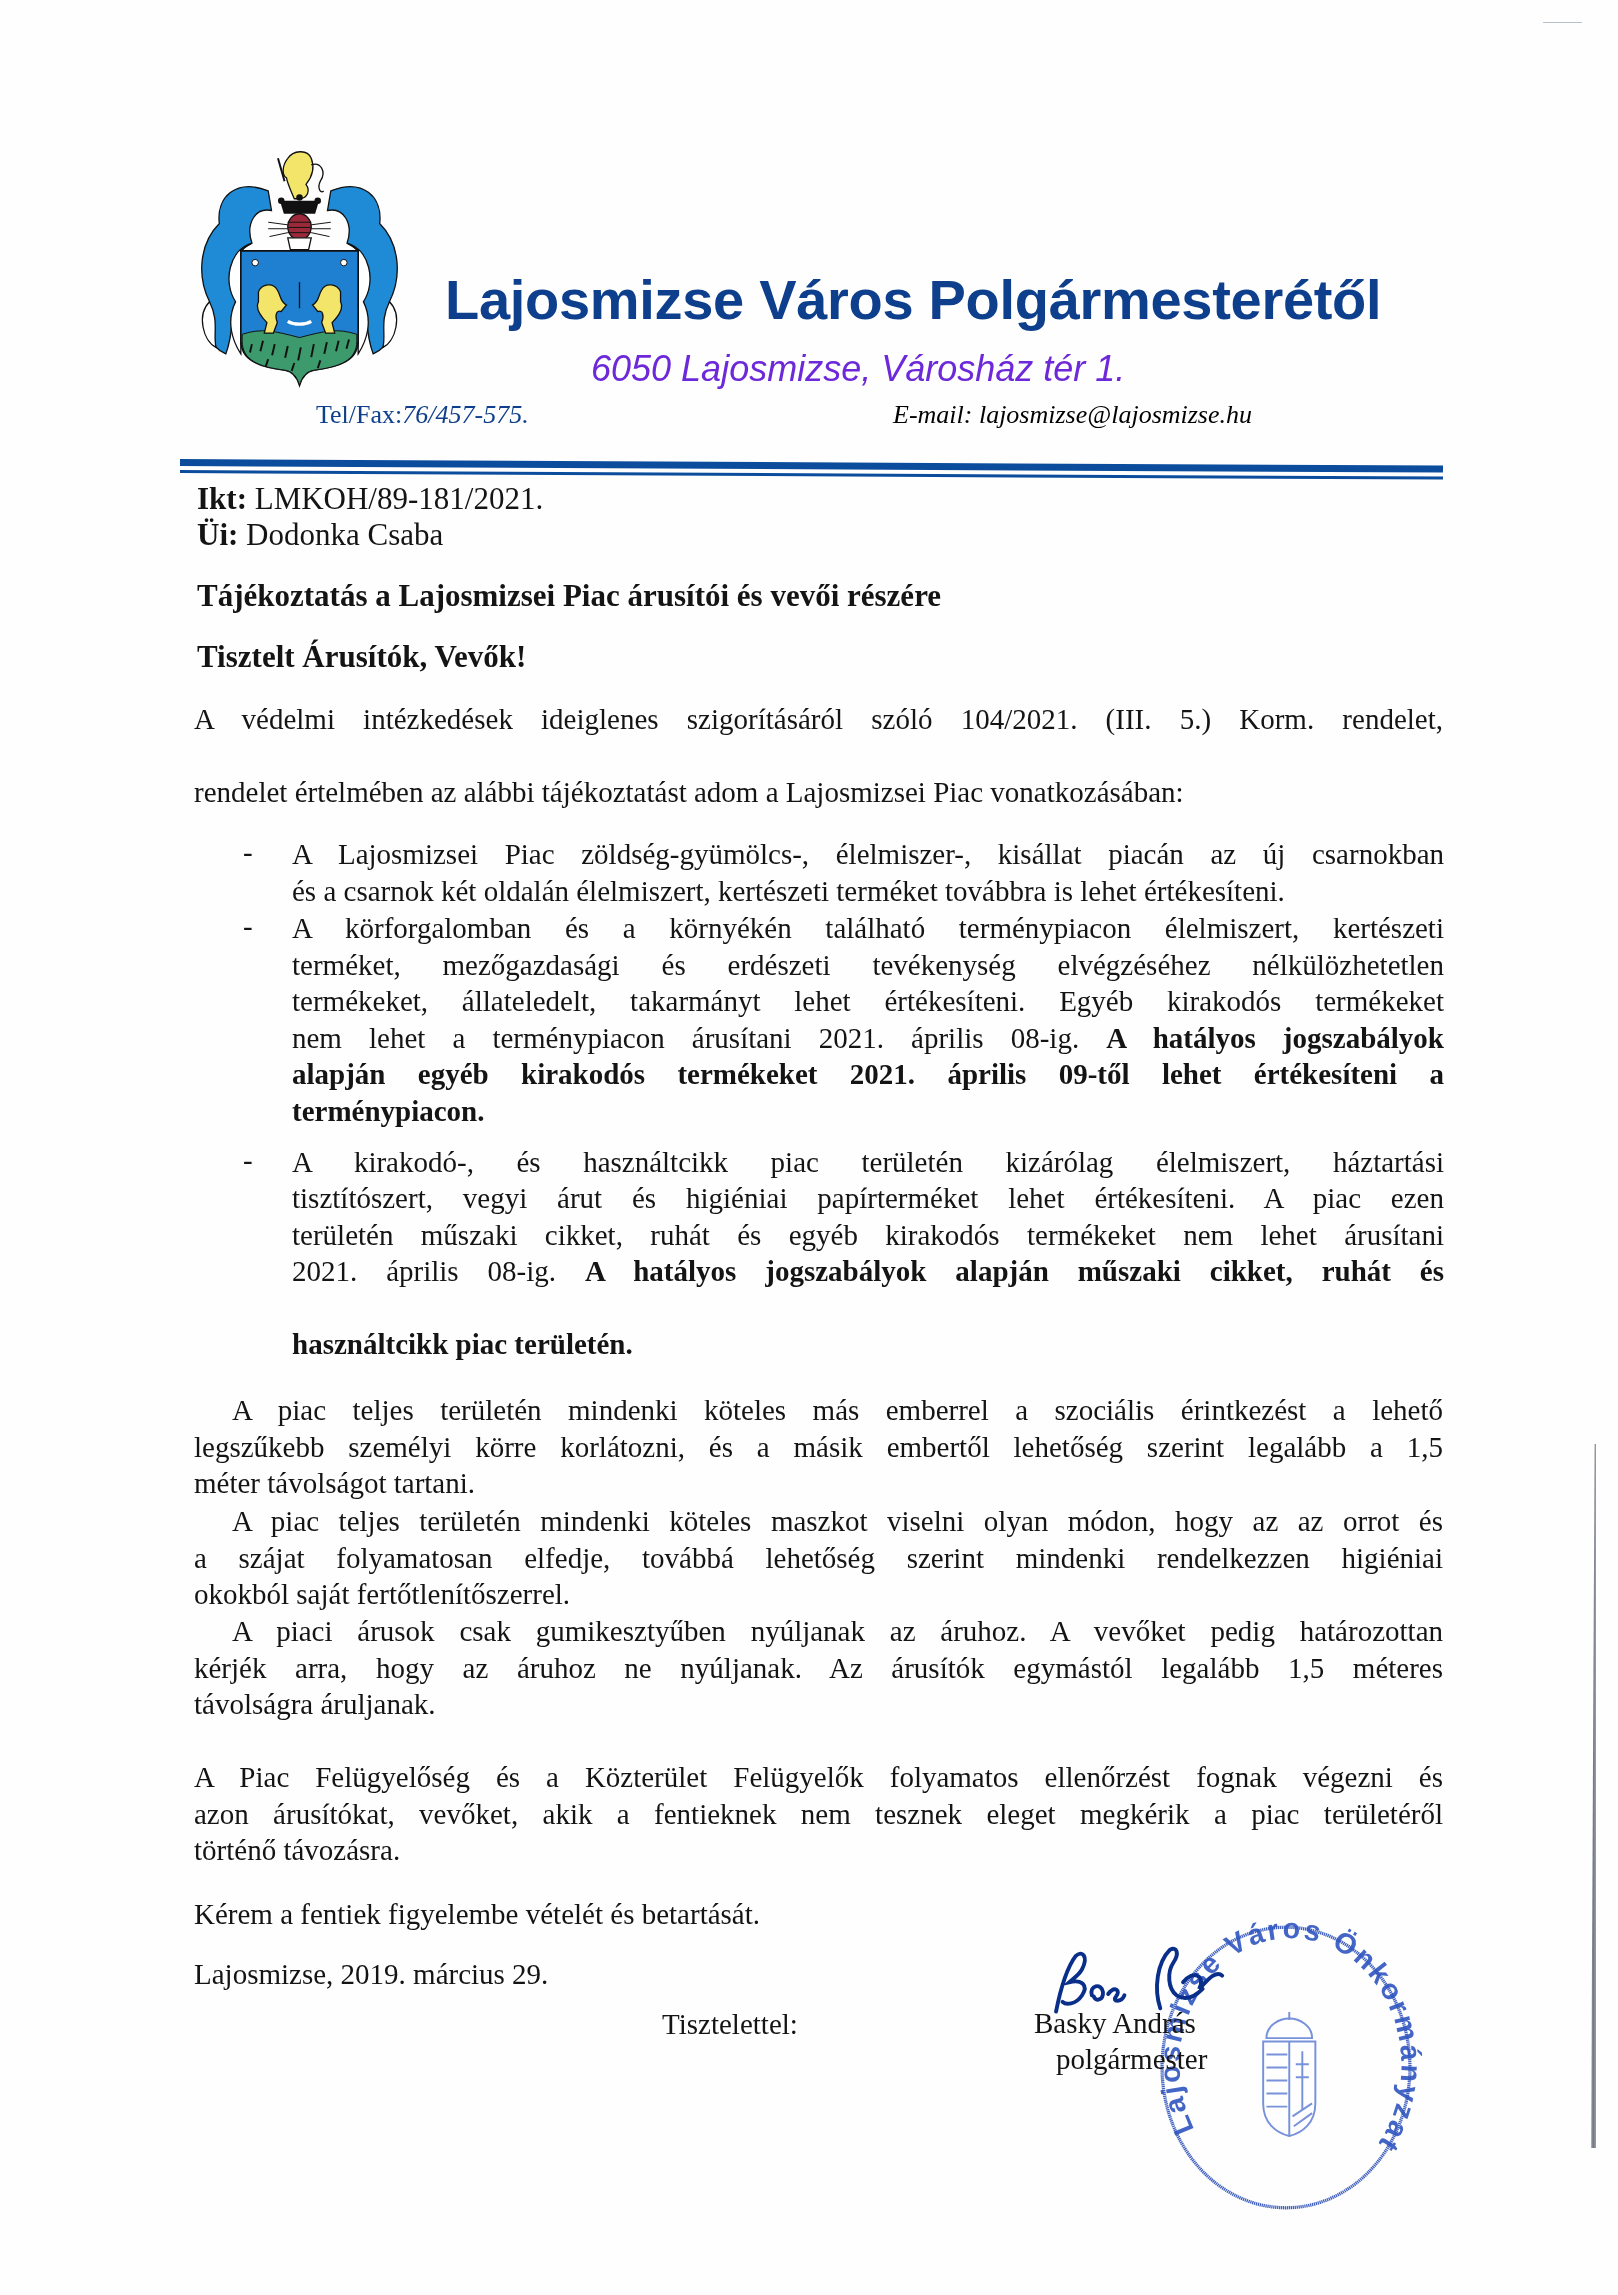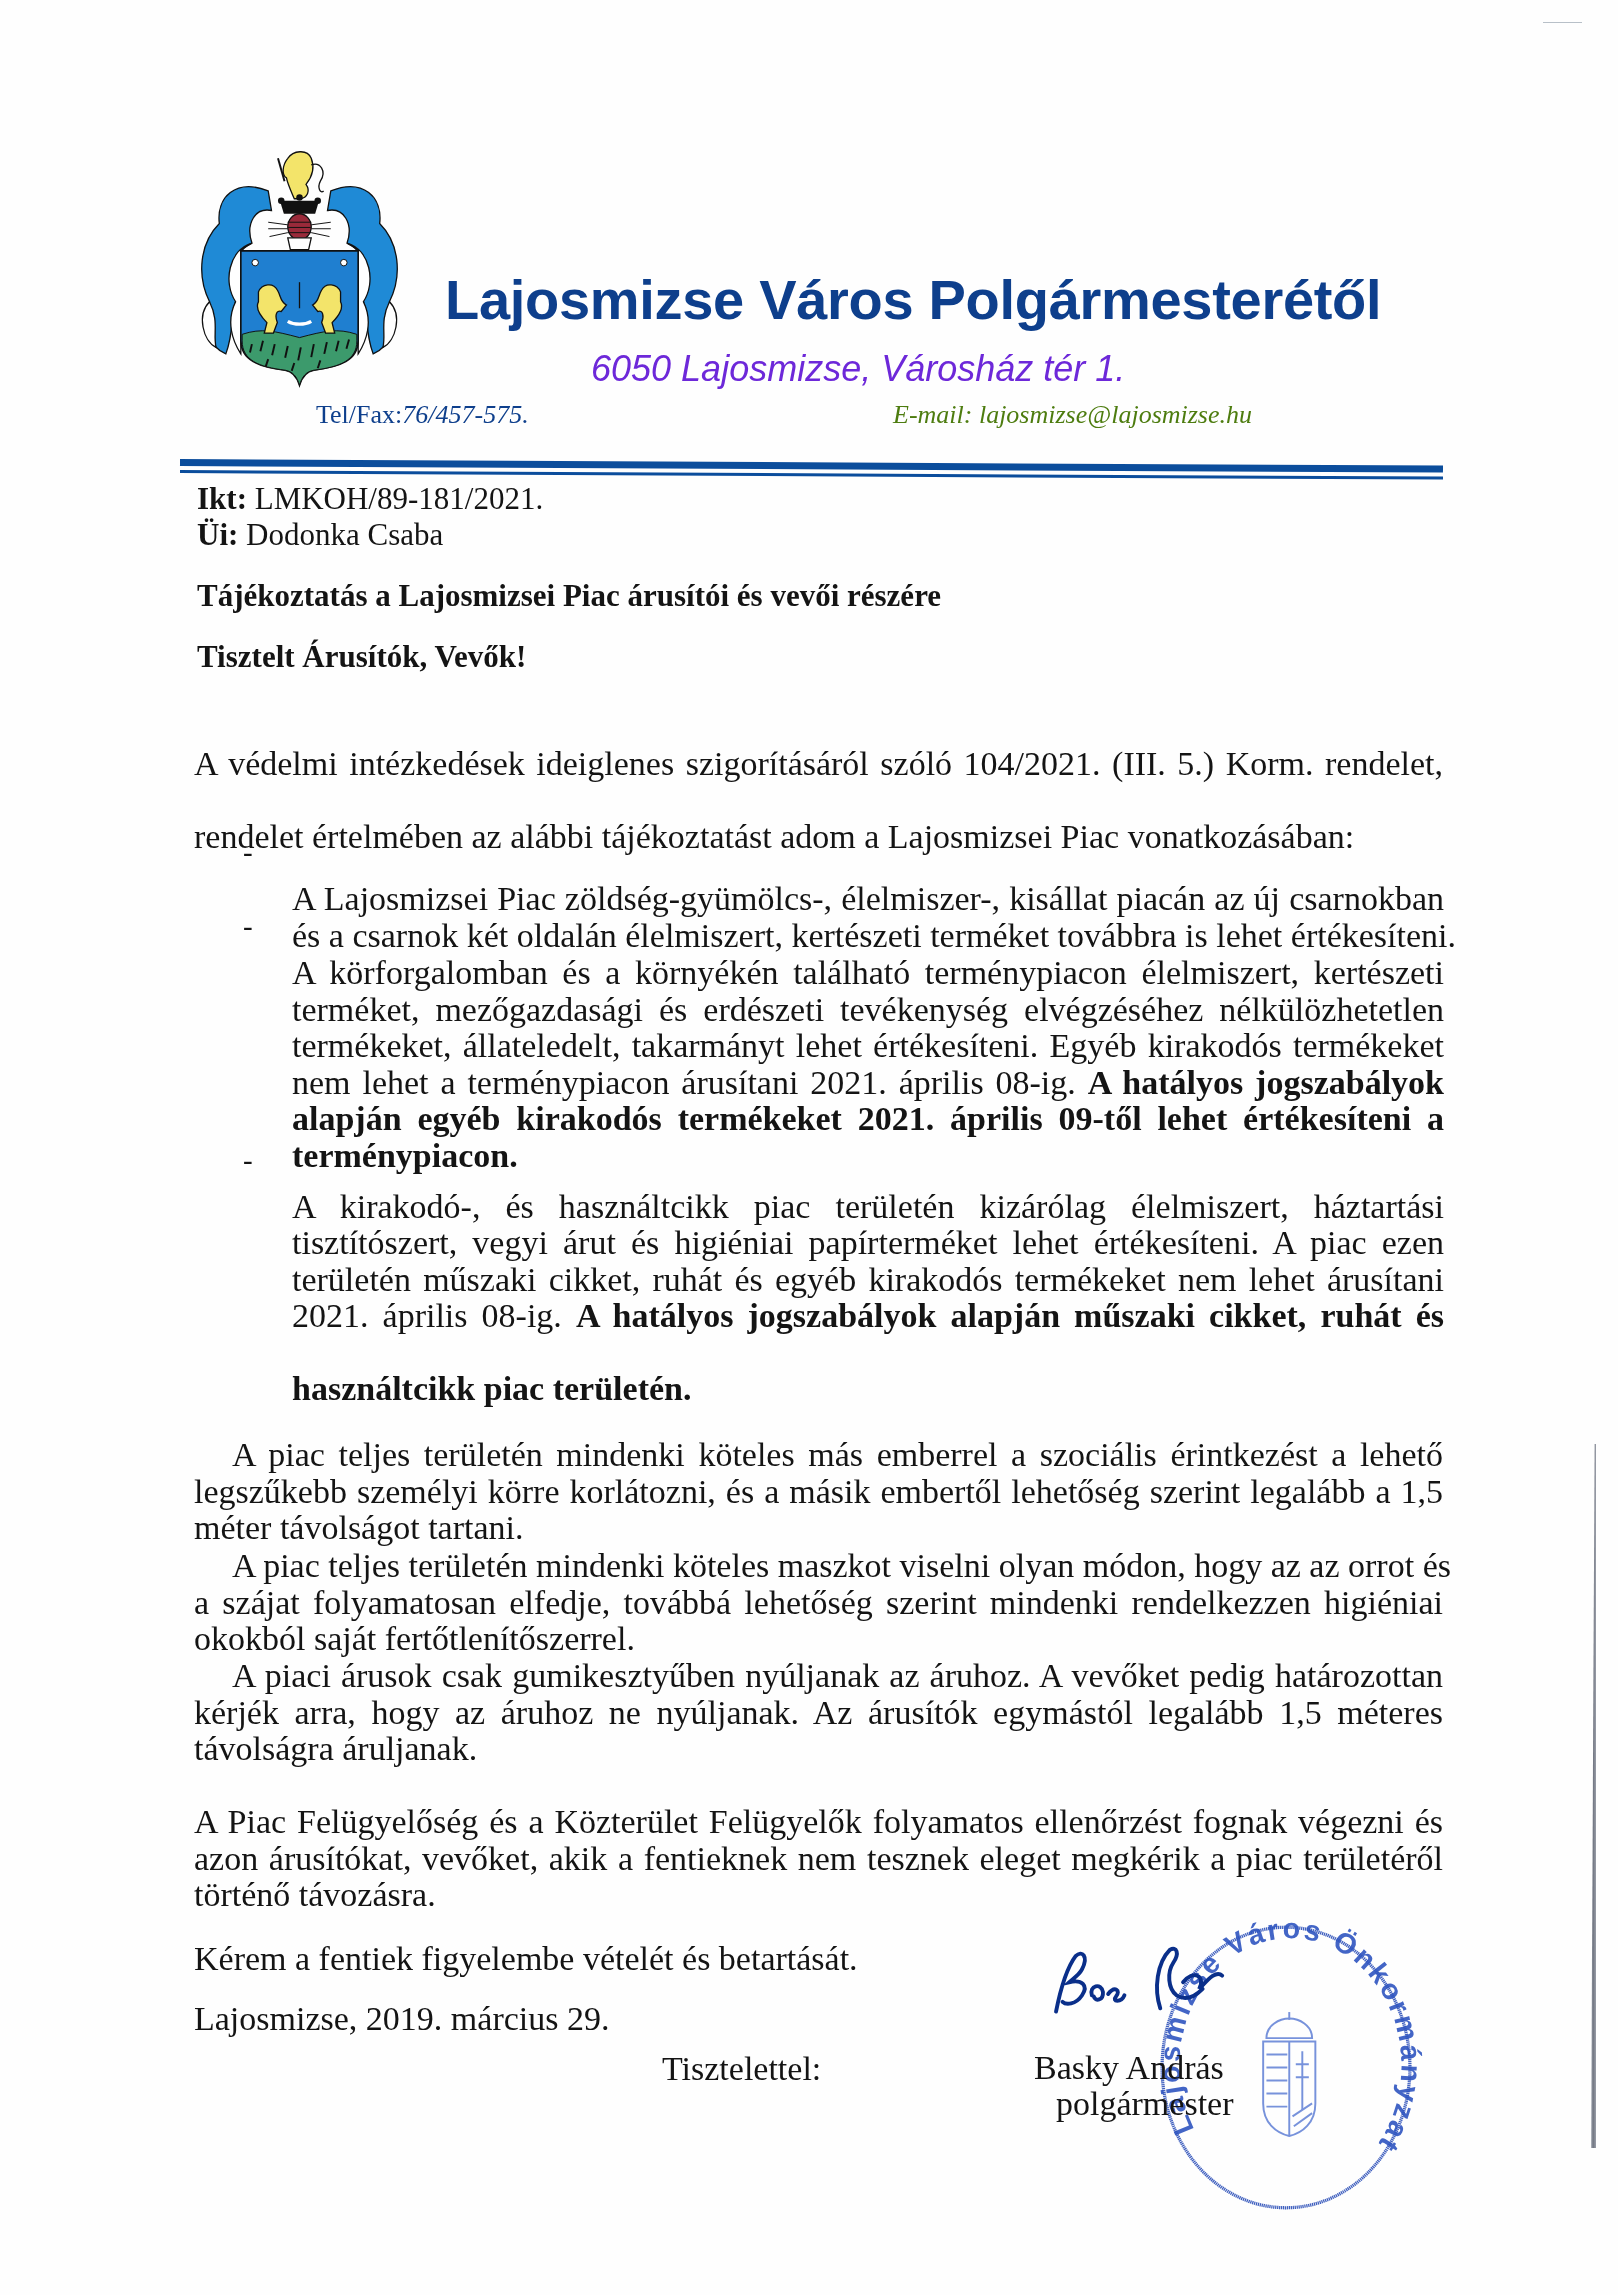--- a/index.html
+++ b/index.html
@@ -13,21 +13,21 @@
 
   
   #coat { position: absolute; left: 190px; top: 145px; width: 219px; height: 247px; }
   #title { position: absolute; left: 445px; top: 267px; font-size: 56px; font-weight: bold; color: #0e3f8c; letter-spacing: -0.3px; }
   #address { position: absolute; left: 591px; top: 348px; font-size: 36px; font-style: italic; color: #6d28d9; }
   #telfax { position: absolute; left: 316px; top: 400px; font-size: 26px; color: #0e3f8c; }
   #email { position: absolute; left: 893px; top: 400px; font-size: 26px; color: #0e3f8c; }
   #rule-thick { position: absolute; left: 180px; top: 459px; width: 1263px; height: 7.2px; background: #0b4d9c; transform: rotate(0.3deg); transform-origin: left center; }
   #rule-thin { position: absolute; left: 180px; top: 470px; width: 1263px; height: 2.6px; background: #0b4d9c; transform: rotate(0.3deg); transform-origin: left center; }
 
-  .fs46 { font-size: 34px; line-height: 37px; margin-top: 44px; }
+  .fs46 { font-size: 29px; line-height: 37px; }
   .fs48 { font-size: 31px; }
 
   
   .dash { position: absolute; left: 243px; font-size: 29px; }
 
   
   #scan-edge { position: absolute; left: 1591px; top: 1444px; width: 5.2px; height: 704px;
     background: linear-gradient(to right, #b8bcc4, #6f7480 40%, #9a9ea8); clip-path: polygon(70% 0, 100% 0, 100% 100%, 0 100%); }
   #scan-mark { position: absolute; left: 1543px; top: 22px; width: 39px; height: 1.3px; background: #b8c0c8; }
 
@@ -91,21 +91,21 @@
     <path d="M231 225 C226 212 208 210 202 222 C196 232 198 240 188 245 L196 255 C204 252 206 262 202 272 L208 288 L222 288 L218 272 C228 262 236 250 231 240 Z" fill="#f3e46a" stroke="#111" stroke-width="2"></path>
     <path d="M150 270 C160 276 176 276 186 270" fill="none" stroke="#ffffff" stroke-width="5"></path>
     <line x1="168" y1="210" x2="168" y2="250" stroke="#111" stroke-width="2"></line>
   </svg>
 
   <div id="title" class="sans">Lajosmizse Város Polgármesterétől</div>
   <div id="address" class="sans">6050 Lajosmizse, Városház tér 1.</div>
   <div id="telfax" class="serif" style="color:#0e3f8c;">
     <span>Tel/Fax:</span><span style="font-style:italic;">76/457-575.</span>
   </div>
-  <div id="email" class="serif" style="color:#4d7c0f;font-style:italic;">
+  <div id="email" class="serif" style="color:#000000;font-style:italic;">
     <span>E-mail:</span>
     <span>lajosmizse@lajosmizse.hu</span>
   </div>
   <div id="rule-thick"></div>
   <div id="rule-thin"></div>
 
   <div class="line serif fs48" style="left:197px; top:481px;">
     <span class="b">Ikt:</span>
     <span>LMKOH/89-181/2021.</span>
   </div>

